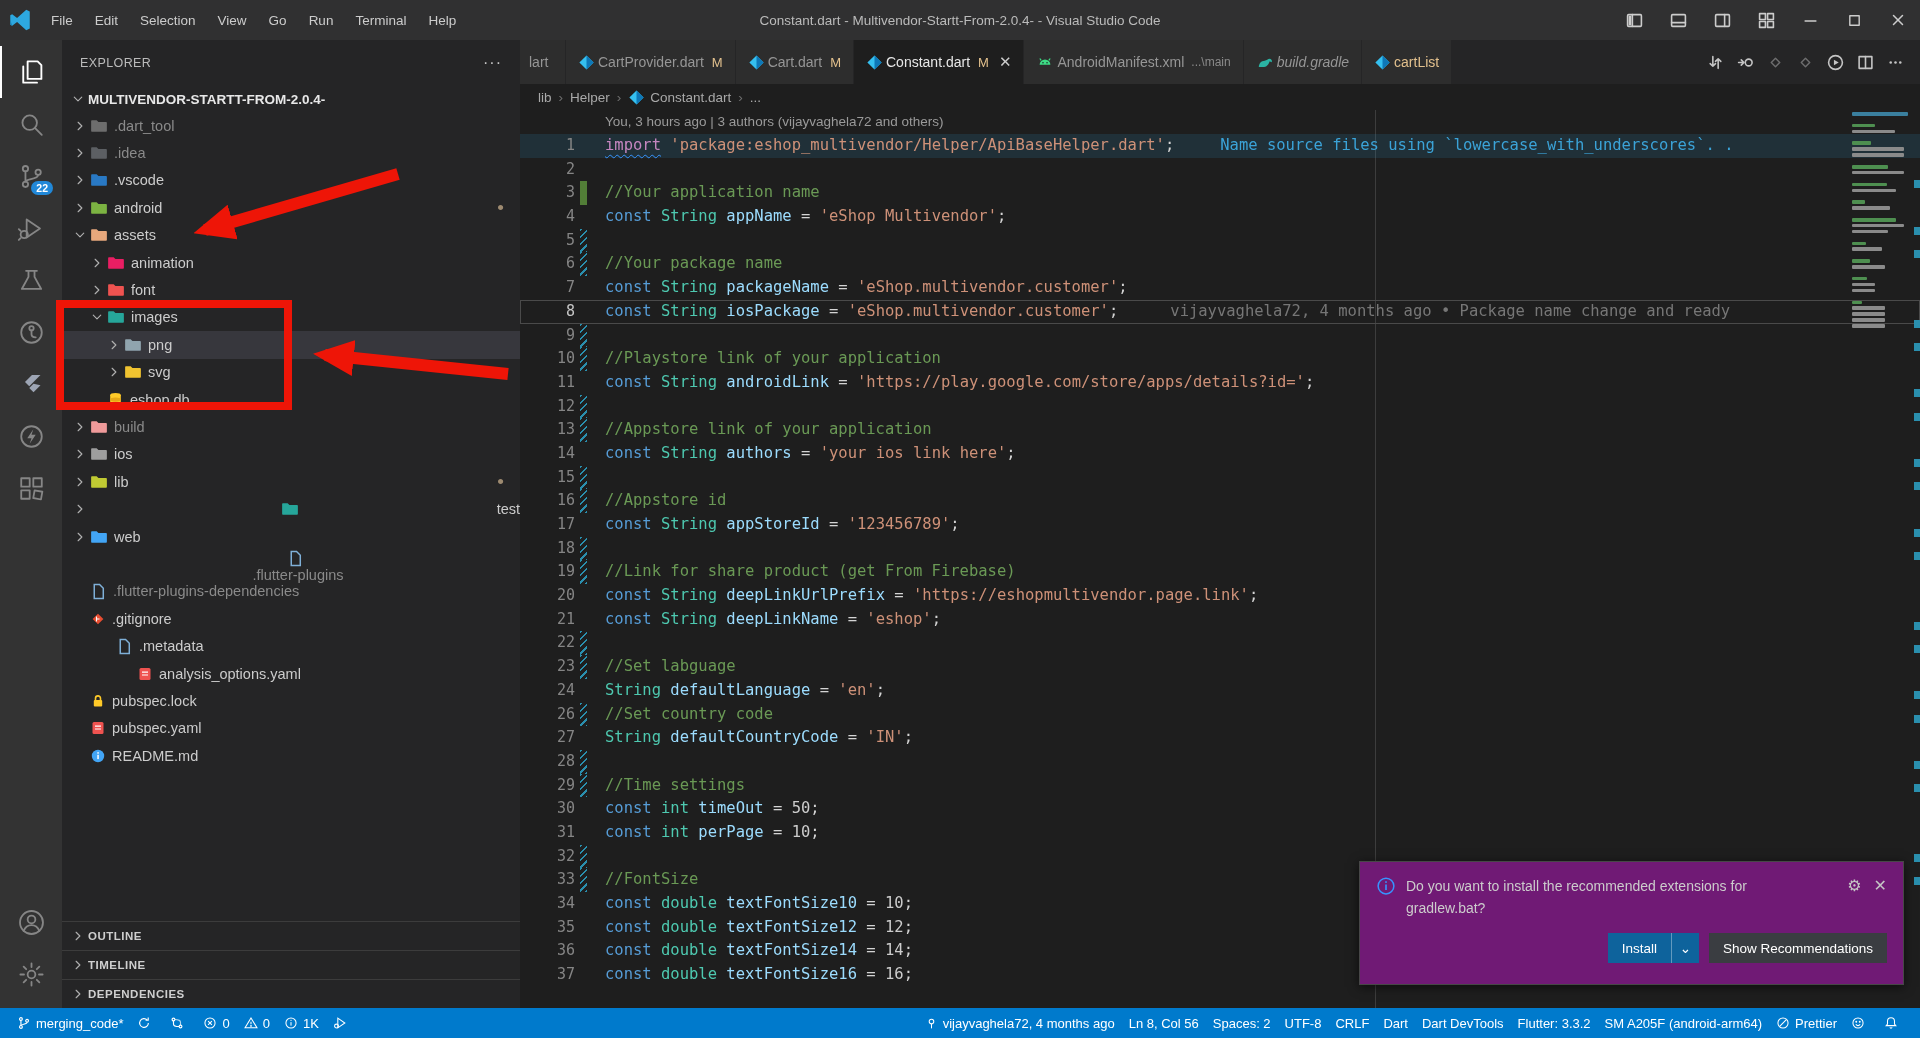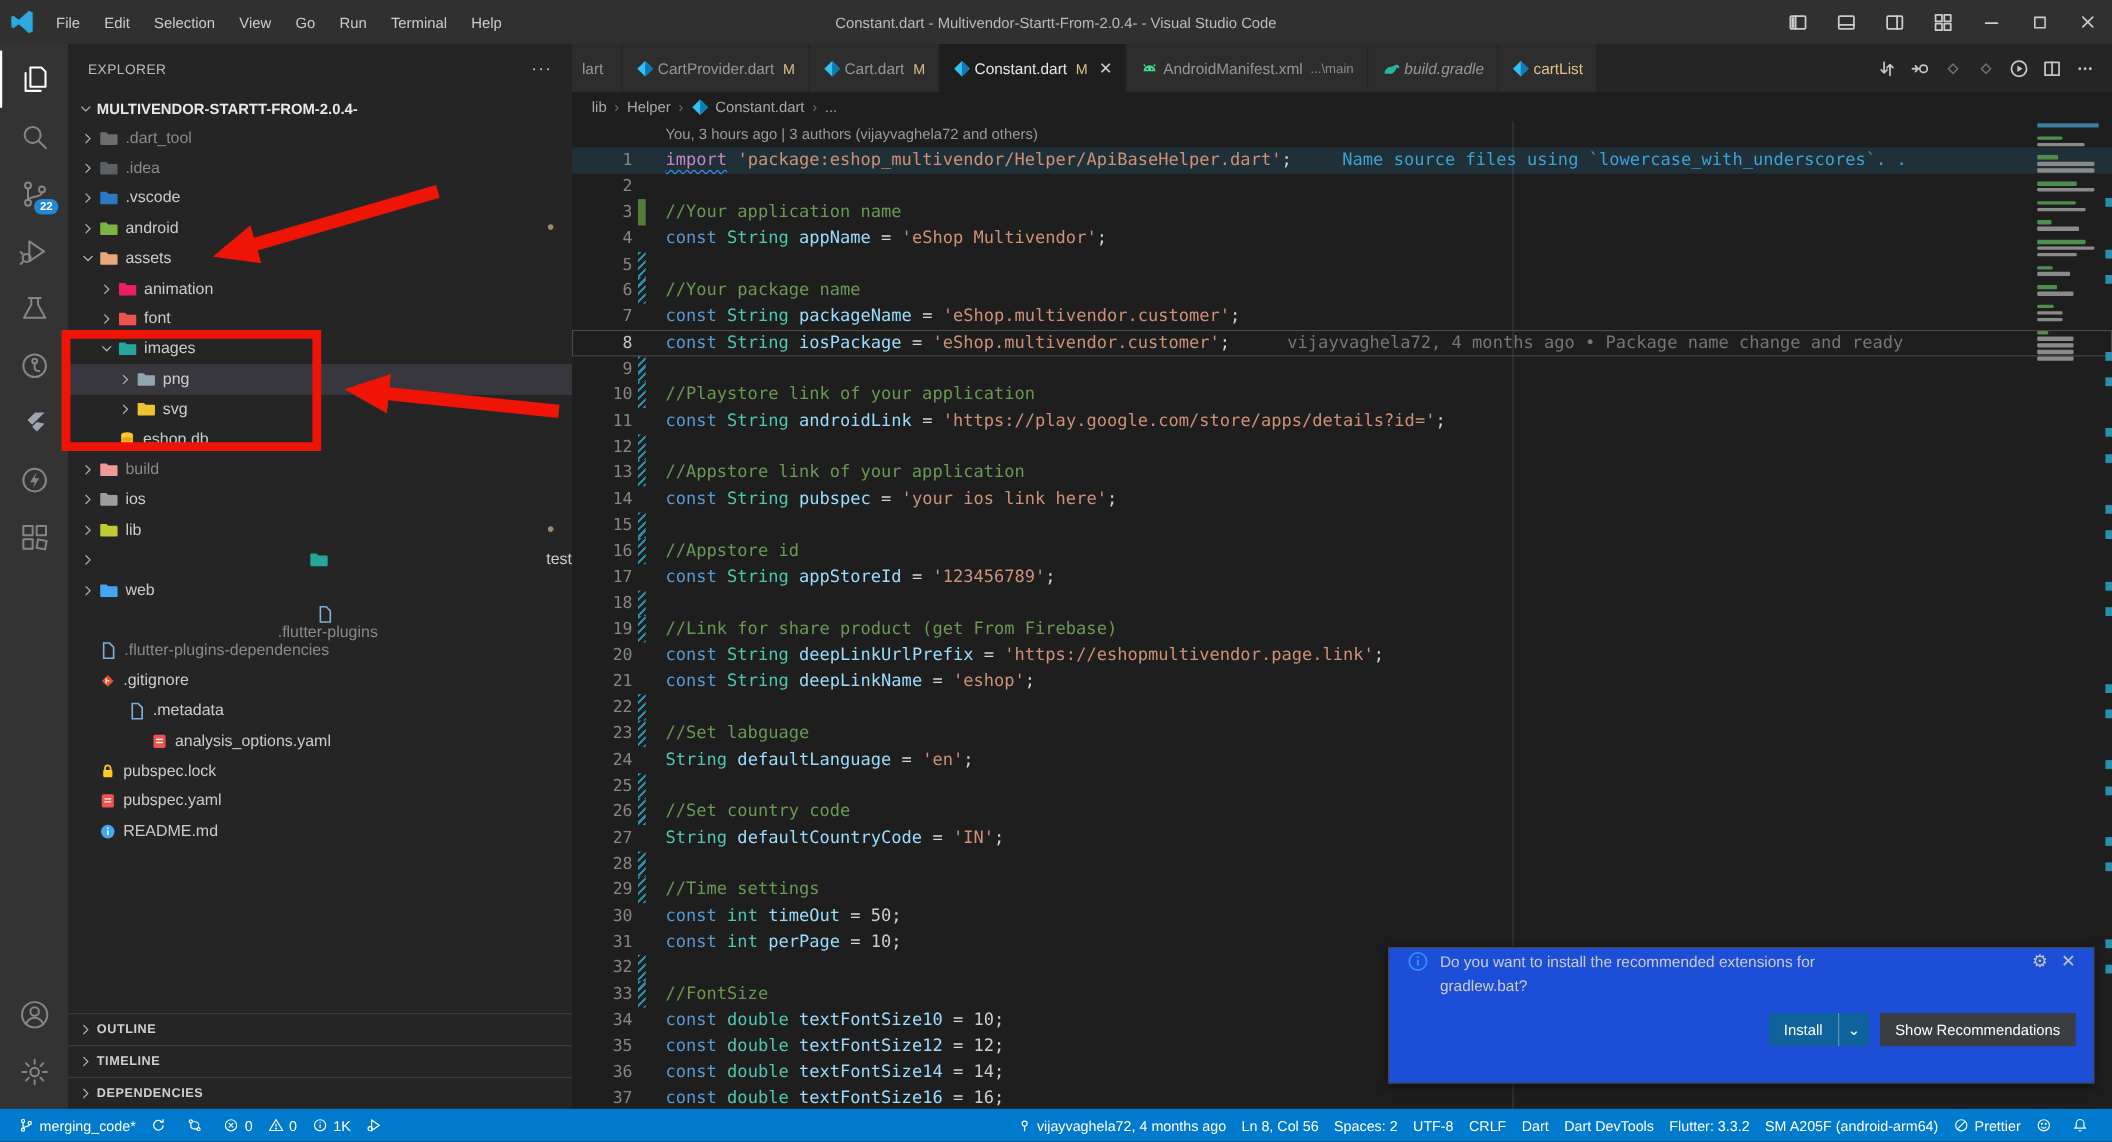--- a/index.html
+++ b/index.html
@@ -82,21 +82,21 @@
   #ovruler{position:absolute;top:0;right:0;width:6px;bottom:0}
   .ov-mark{position:absolute;right:0;width:6px;height:8px;background:#2a8fae}
 
   
   #statusbar{height:30px;background:#007acc;display:flex;align-items:center;color:#ffffff;font-size:13px;padding:0 10px;position:relative;z-index:5}
   .sb-item{display:flex;align-items:center;padding:0 7px;height:30px}
   .sb-item .ic{margin-right:5px}
   #sb-right{margin-left:auto;display:flex;align-items:center}
 
   
-  #notif{position:absolute;width:642px;height:124px;right:16px;bottom:53px;background:#1d4ed8;border:1px solid #474747;box-shadow:0 2px 10px rgba(0,0,0,.6);z-index:6;padding:2px 16px;font-size:14px}
+  #notif{position:absolute;width:545px;height:124px;right:16px;bottom:53px;background:#701a75;border:1px solid #474747;box-shadow:0 2px 10px rgba(0,0,0,.6);z-index:6;padding:14px 16px;font-size:14px}
   #notif-top{display:flex;align-items:flex-start}
   #notif-msg{margin-left:10px;line-height:1.55;color:#cccccc;width:390px}
   #notif-icons{margin-left:auto;display:flex;align-items:center;gap:12px;color:#c5c5c5;font-size:16px}
   #notif-btns{display:flex;justify-content:flex-end;margin-top:14px;gap:10px}
   .btn{height:30px;display:flex;align-items:center;font-size:13.5px;color:#ffffff}
   #btn-install{background:#0e639c}
   #btn-install .btn-main{padding:0 14px}
   #btn-install .btn-chev{width:28px;display:flex;align-items:center;justify-content:center;border-left:1px solid rgba(255,255,255,.35);height:30px}
   #btn-showrec{background:#3a3d41;padding:0 14px}
 
@@ -764,32 +764,31 @@
           <div class="cl"><span class="lnum">4</span><span class="gmark"></span><span class="ltext"><span class="tk-k">const </span><span class="tk-t">String </span><span class="tk-v">appName</span><span class="tk-o"> = </span><span class="tk-s">'eShop Multivendor'</span><span class="tk-o">;</span></span></div>
           <div class="cl"><span class="lnum">5</span><span class="gmark hatch"></span><span class="ltext"></span></div>
           <div class="cl"><span class="lnum">6</span><span class="gmark hatch"></span><span class="ltext"><span class="tk-c">//Your package name</span></span></div>
           <div class="cl"><span class="lnum">7</span><span class="gmark"></span><span class="ltext"><span class="tk-k">const </span><span class="tk-t">String </span><span class="tk-v">packageName</span><span class="tk-o"> = </span><span class="tk-s">'eShop.multivendor.customer'</span><span class="tk-o">;</span></span></div>
           <div class="cl cur"><span class="lnum">8</span><span class="gmark"></span><span class="ltext"><span class="tk-k">const </span><span class="tk-t">String </span><span class="tk-v">iosPackage</span><span class="tk-o"> = </span><span class="tk-s">'eShop.multivendor.customer'</span><span class="tk-o">;</span><span class="blame">vijayvaghela72, 4 months ago • Package name change and ready</span></span></div>
           <div class="cl"><span class="lnum">9</span><span class="gmark hatch"></span><span class="ltext"></span></div>
           <div class="cl"><span class="lnum">10</span><span class="gmark hatch"></span><span class="ltext"><span class="tk-c">//Playstore link of your application</span></span></div>
           <div class="cl"><span class="lnum">11</span><span class="gmark"></span><span class="ltext"><span class="tk-k">const </span><span class="tk-t">String </span><span class="tk-v">androidLink</span><span class="tk-o"> = </span><span class="tk-s">'</span><span class="tk-u">https://play.google.com/store/apps/details?id=</span><span class="tk-s">'</span><span class="tk-o">;</span></span></div>
           <div class="cl"><span class="lnum">12</span><span class="gmark hatch"></span><span class="ltext"></span></div>
           <div class="cl"><span class="lnum">13</span><span class="gmark hatch"></span><span class="ltext"><span class="tk-c">//Appstore link of your application</span></span></div>
-          <div class="cl"><span class="lnum">14</span><span class="gmark"></span><span class="ltext"><span class="tk-k">const </span><span class="tk-t">String </span><span class="tk-v">pubspec</span><span class="tk-o"> = </span><span class="tk-s">'your ios link here'</span><span class="tk-o">;</span></span></div>
+          <div class="cl"><span class="lnum">14</span><span class="gmark"></span><span class="ltext"><span class="tk-k">const </span><span class="tk-t">String </span><span class="tk-v">authors</span><span class="tk-o"> = </span><span class="tk-s">'your ios link here'</span><span class="tk-o">;</span></span></div>
           <div class="cl"><span class="lnum">15</span><span class="gmark hatch"></span><span class="ltext"></span></div>
           <div class="cl"><span class="lnum">16</span><span class="gmark hatch"></span><span class="ltext"><span class="tk-c">//Appstore id</span></span></div>
           <div class="cl"><span class="lnum">17</span><span class="gmark"></span><span class="ltext"><span class="tk-k">const </span><span class="tk-t">String </span><span class="tk-v">appStoreId</span><span class="tk-o"> = </span><span class="tk-s">'123456789'</span><span class="tk-o">;</span></span></div>
           <div class="cl"><span class="lnum">18</span><span class="gmark hatch"></span><span class="ltext"></span></div>
           <div class="cl"><span class="lnum">19</span><span class="gmark hatch"></span><span class="ltext"><span class="tk-c">//Link for share product (get From Firebase)</span></span></div>
           <div class="cl"><span class="lnum">20</span><span class="gmark"></span><span class="ltext"><span class="tk-k">const </span><span class="tk-t">String </span><span class="tk-v">deepLinkUrlPrefix</span><span class="tk-o"> = </span><span class="tk-s">'</span><span class="tk-u">https://eshopmultivendor.page.link</span><span class="tk-s">'</span><span class="tk-o">;</span></span></div>
           <div class="cl"><span class="lnum">21</span><span class="gmark"></span><span class="ltext"><span class="tk-k">const </span><span class="tk-t">String </span><span class="tk-v">deepLinkName</span><span class="tk-o"> = </span><span class="tk-s">'eshop'</span><span class="tk-o">;</span></span></div>
           <div class="cl"><span class="lnum">22</span><span class="gmark hatch"></span><span class="ltext"></span></div>
           <div class="cl"><span class="lnum">23</span><span class="gmark hatch"></span><span class="ltext"><span class="tk-c">//Set labguage</span></span></div>
           <div class="cl"><span class="lnum">24</span><span class="gmark"></span><span class="ltext"><span class="tk-t">String </span><span class="tk-v">defaultLanguage</span><span class="tk-o"> = </span><span class="tk-s">'en'</span><span class="tk-o">;</span></span></div>
-          <div class="cl"><span class="lnum">25</span><span class="gmark hatch"></span><span class="ltext"></span></div>
           <div class="cl"><span class="lnum">26</span><span class="gmark hatch"></span><span class="ltext"><span class="tk-c">//Set country code</span></span></div>
           <div class="cl"><span class="lnum">27</span><span class="gmark"></span><span class="ltext"><span class="tk-t">String </span><span class="tk-v">defaultCountryCode</span><span class="tk-o"> = </span><span class="tk-s">'IN'</span><span class="tk-o">;</span></span></div>
           <div class="cl"><span class="lnum">28</span><span class="gmark hatch"></span><span class="ltext"></span></div>
           <div class="cl"><span class="lnum">29</span><span class="gmark hatch"></span><span class="ltext"><span class="tk-c">//Time settings</span></span></div>
           <div class="cl"><span class="lnum">30</span><span class="gmark"></span><span class="ltext"><span class="tk-k">const </span><span class="tk-t">int </span><span class="tk-v">timeOut</span><span class="tk-o"> = </span><span class="tk-n2">50</span><span class="tk-o">;</span></span></div>
           <div class="cl"><span class="lnum">31</span><span class="gmark"></span><span class="ltext"><span class="tk-k">const </span><span class="tk-t">int </span><span class="tk-v">perPage</span><span class="tk-o"> = </span><span class="tk-n2">10</span><span class="tk-o">;</span></span></div>
           <div class="cl"><span class="lnum">32</span><span class="gmark hatch"></span><span class="ltext"></span></div>
           <div class="cl"><span class="lnum">33</span><span class="gmark hatch"></span><span class="ltext"><span class="tk-c">//FontSize</span></span></div>
           <div class="cl"><span class="lnum">34</span><span class="gmark"></span><span class="ltext"><span class="tk-k">const </span><span class="tk-t">double </span><span class="tk-v">textFontSize10</span><span class="tk-o"> = </span><span class="tk-n2">10</span><span class="tk-o">;</span></span></div>
           <div class="cl"><span class="lnum">35</span><span class="gmark"></span><span class="ltext"><span class="tk-k">const </span><span class="tk-t">double </span><span class="tk-v">textFontSize12</span><span class="tk-o"> = </span><span class="tk-n2">12</span><span class="tk-o">;</span></span></div>

